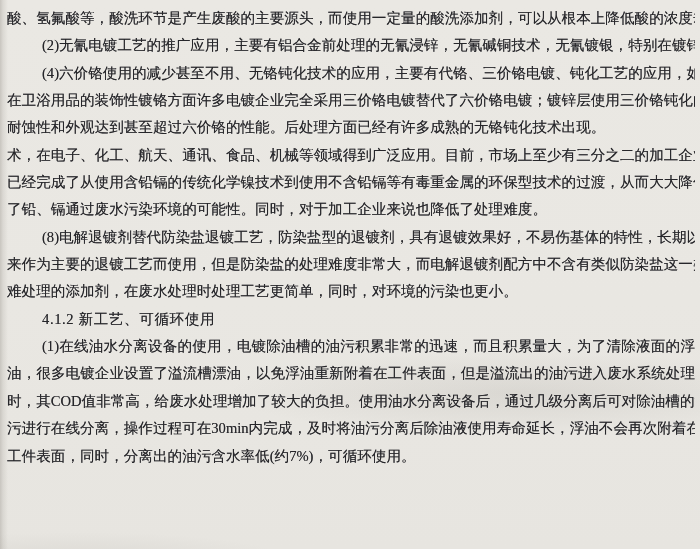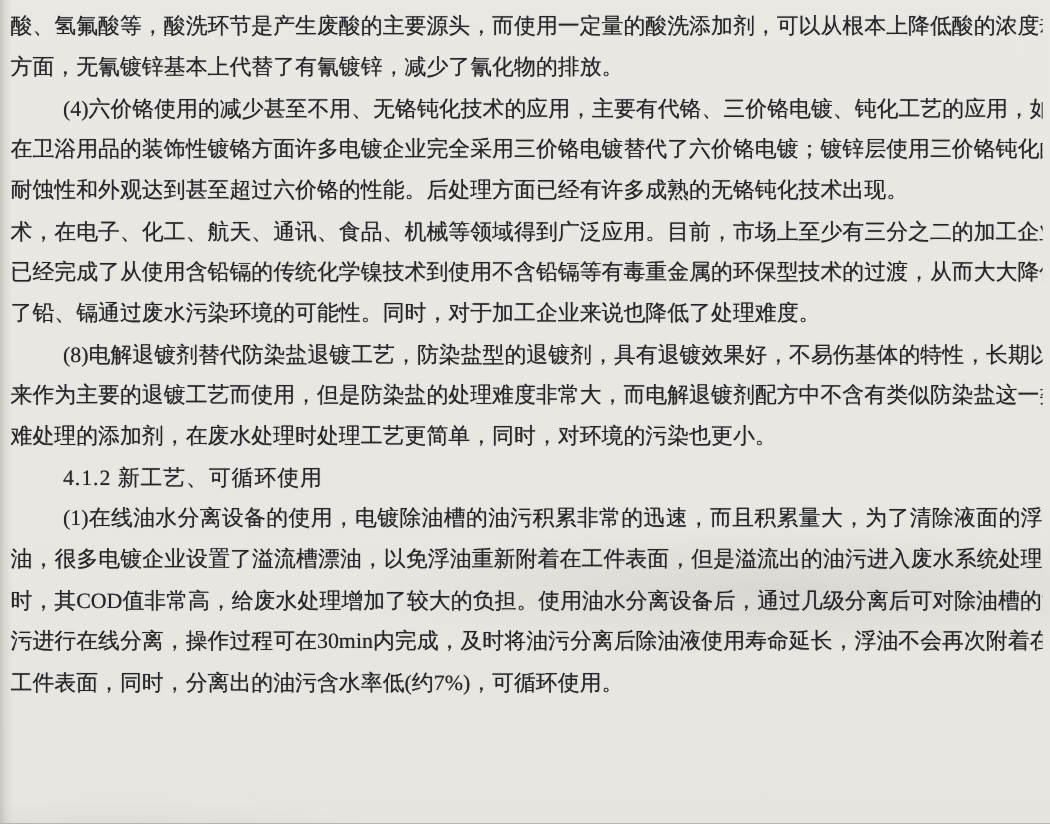--- a/index.html
+++ b/index.html
@@ -49,21 +49,21 @@
   .ln.heading {
     letter-spacing: 0.6px;
   }
 </style>
 </head>
 <body>
 
 <div class="page">
   <div class="text-block">
       <div class="ln">酸、氢氟酸等，酸洗环节是产生废酸的主要源头，而使用一定量的酸洗添加剂，可以从根本上降低酸的浓度却</div>
-      <div class="ln last">方面，无氰镀锌基本上代替了有氰镀锌，减少了氰化物的排放。</div>
+      <div class="ln indent">(2)无氰电镀工艺的推广应用，主要有铝合金前处理的无氰浸锌，无氰碱铜技术，无氰镀银，特别在镀锌</div>
       <div class="ln indent">(4)六价铬使用的减少甚至不用、无铬钝化技术的应用，主要有代铬、三价铬电镀、钝化工艺的应用，如</div>
       <div class="ln">在卫浴用品的装饰性镀铬方面许多电镀企业完全采用三价铬电镀替代了六价铬电镀；镀锌层使用三价铬钝化的</div>
       <div class="ln last">耐蚀性和外观达到甚至超过六价铬的性能。后处理方面已经有许多成熟的无铬钝化技术出现。</div>
       <div class="ln">术，在电子、化工、航天、通讯、食品、机械等领域得到广泛应用。目前，市场上至少有三分之二的加工企业</div>
       <div class="ln">已经完成了从使用含铅镉的传统化学镍技术到使用不含铅镉等有毒重金属的环保型技术的过渡，从而大大降低</div>
       <div class="ln last">了铅、镉通过废水污染环境的可能性。同时，对于加工企业来说也降低了处理难度。</div>
       <div class="ln indent">(8)电解退镀剂替代防染盐退镀工艺，防染盐型的退镀剂，具有退镀效果好，不易伤基体的特性，长期以</div>
       <div class="ln">来作为主要的退镀工艺而使用，但是防染盐的处理难度非常大，而电解退镀剂配方中不含有类似防染盐这一类</div>
       <div class="ln last">难处理的添加剂，在废水处理时处理工艺更简单，同时，对环境的污染也更小。</div>
       <div class="ln last indent heading">4.1.2 新工艺、可循环使用</div>

